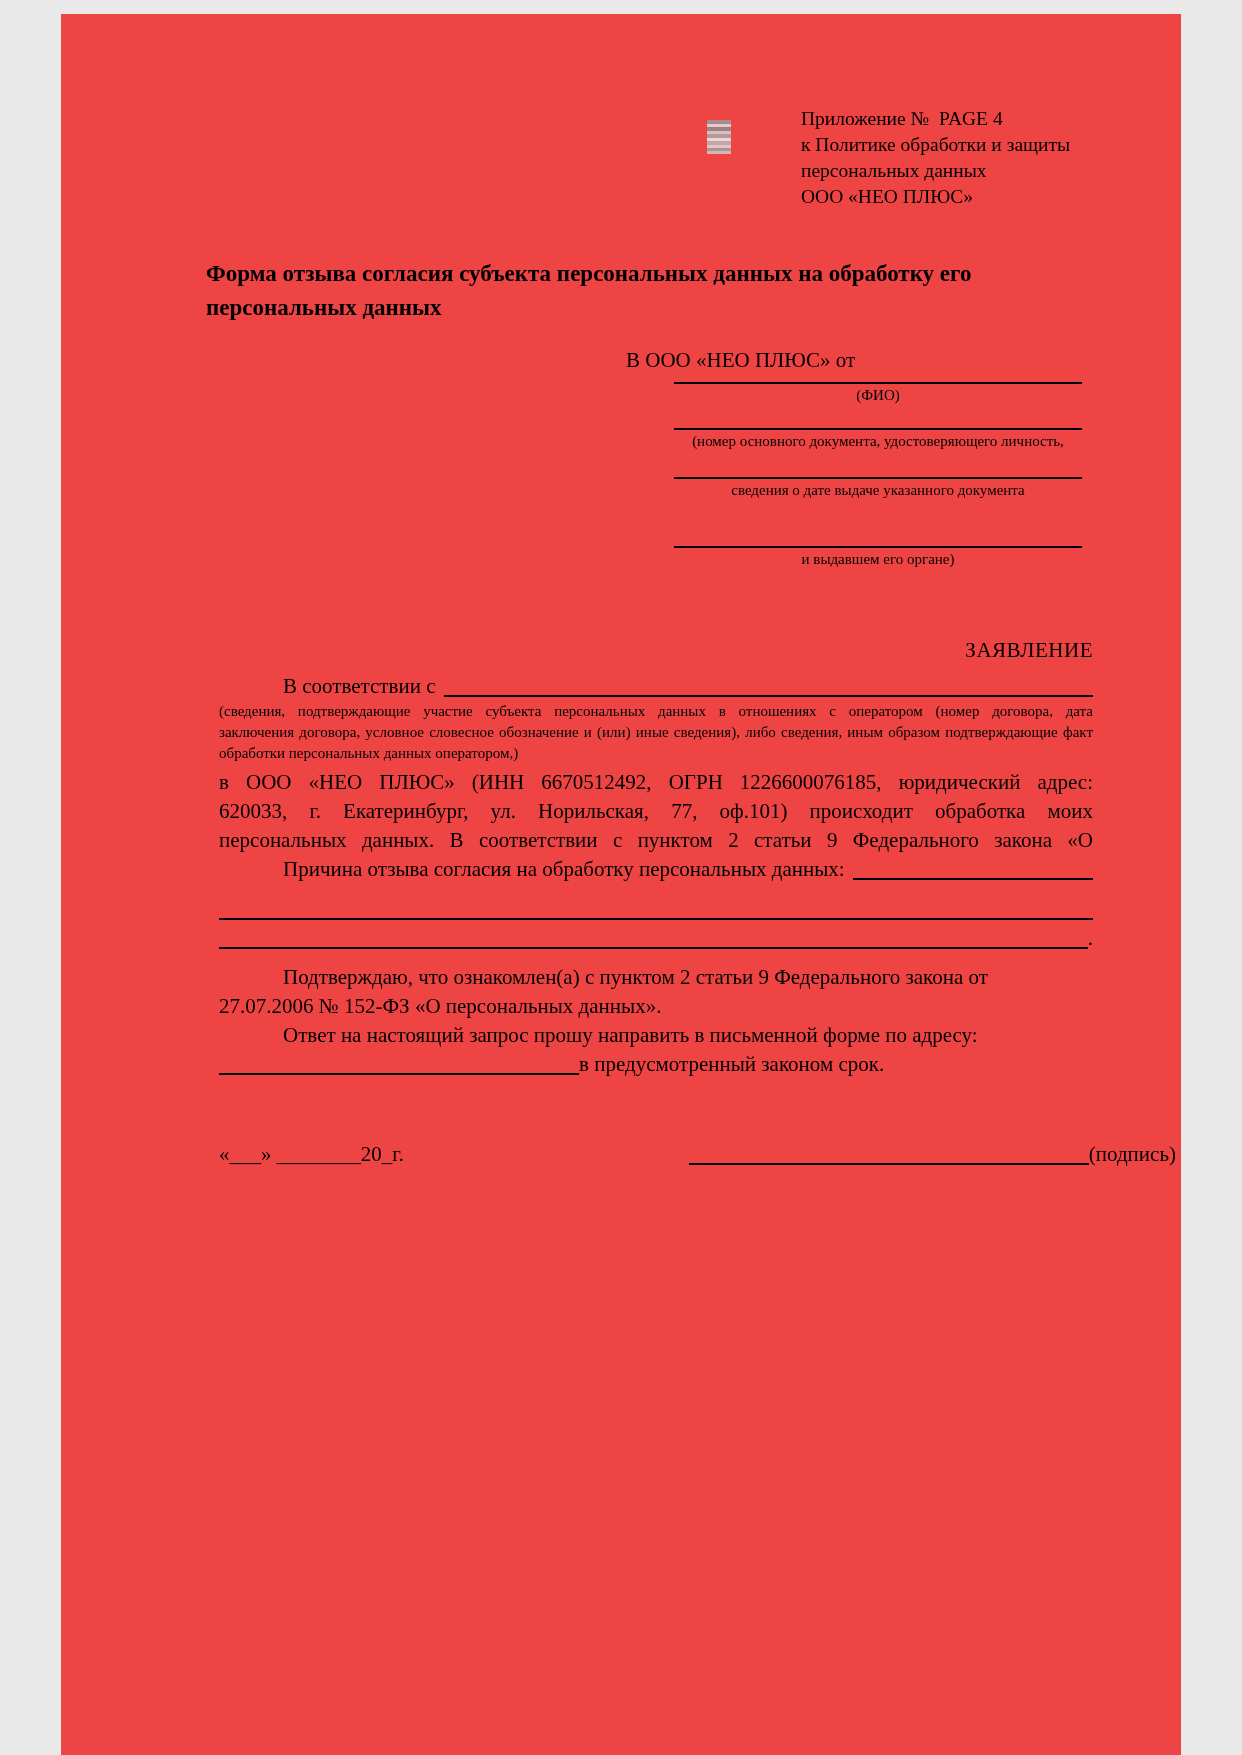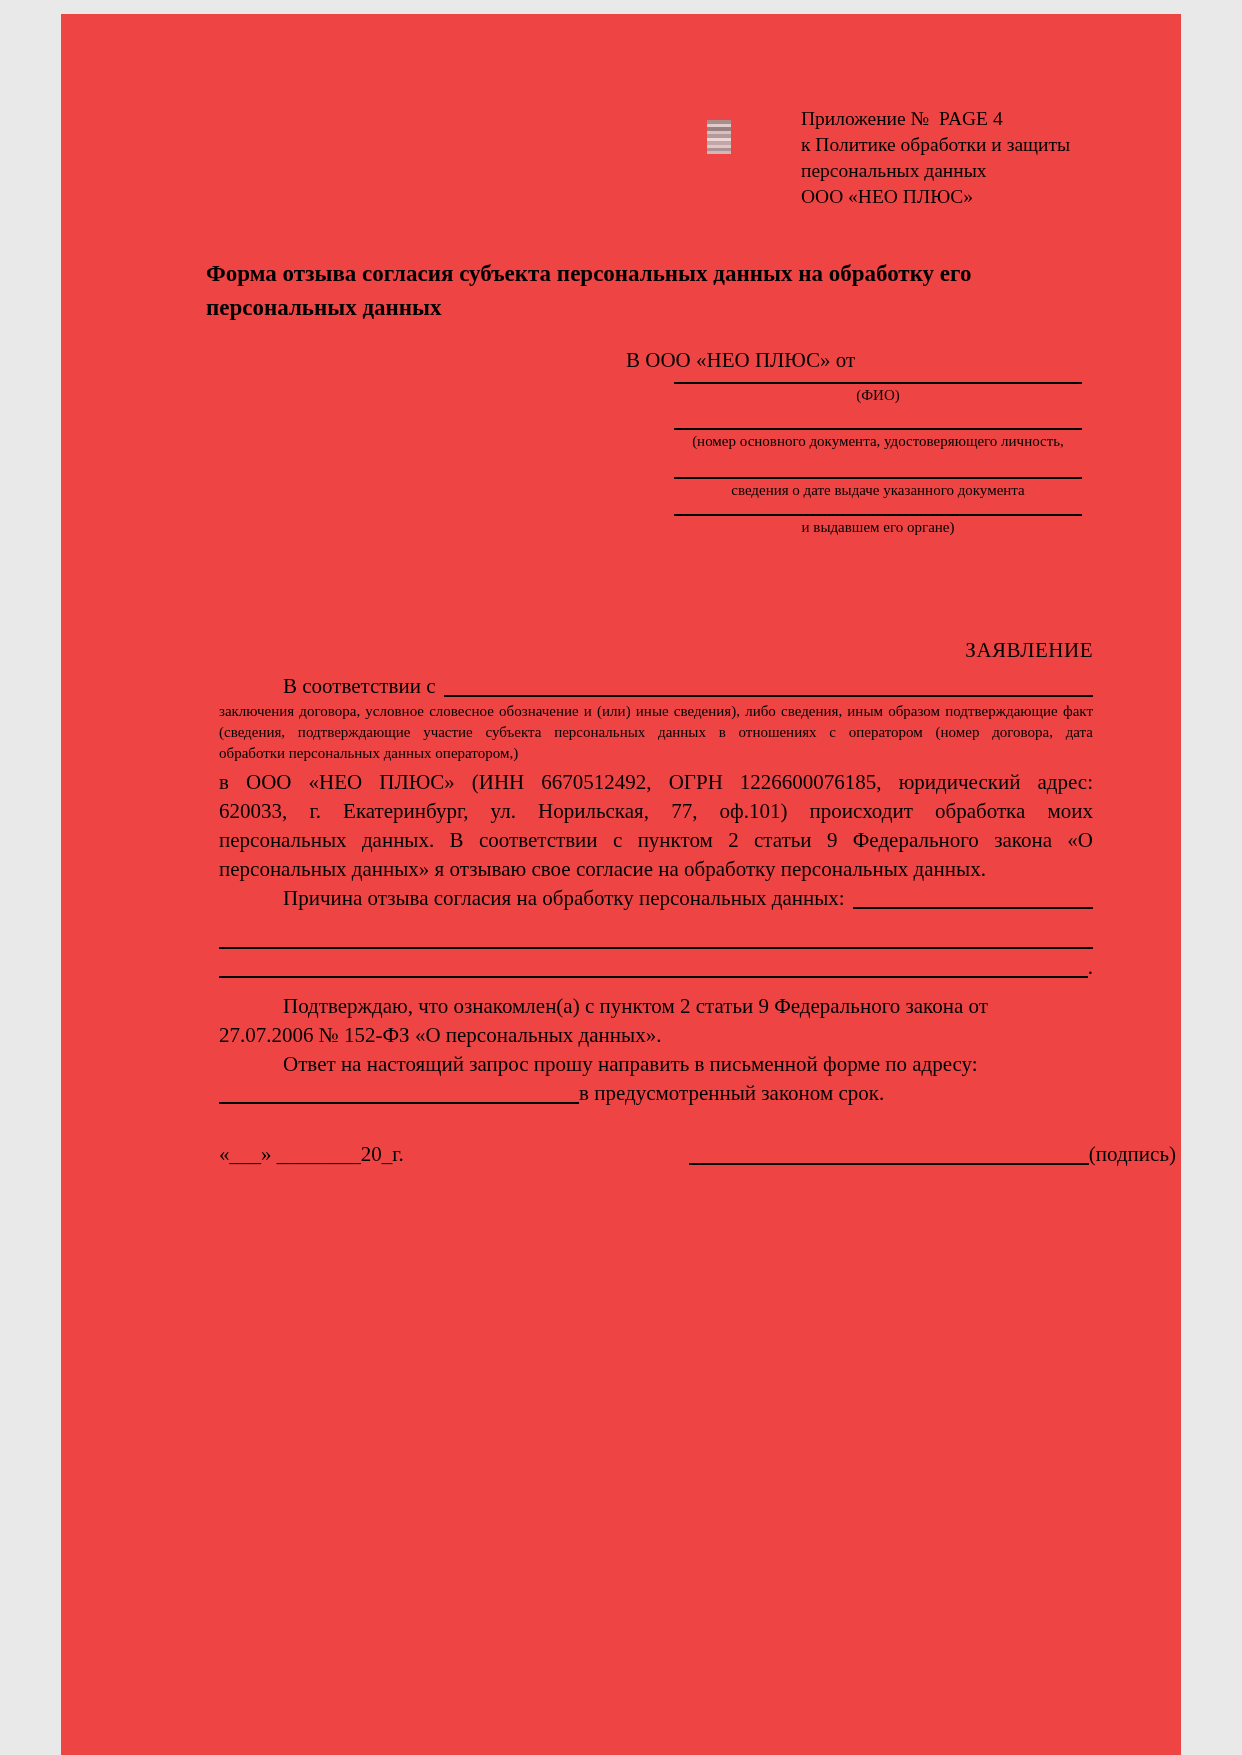--- a/index.html
+++ b/index.html
@@ -44,21 +44,21 @@
   }
 
   .field {
     position:absolute; left:613px; width:408px;
     border-top:2px solid #000;
   }
   .field .caption {
     margin-top:2px; text-align:center;
     font-size:15px; line-height:19px;
   }
-  .f1{top:368px} .f2{top:414px} .f3{top:463px} .f4{top:500px}
+  .f1{top:368px} .f2{top:414px} .f3{top:463px} .f4{top:532px}
 
   .statement-heading {
     position:absolute; left:158px; top:624px; width:874px;
     text-align:right; font-size:21px; letter-spacing:.5px;
   }
 
   .body-block {
     position:absolute; left:158px; top:658px; width:874px;
     font-size:21px; line-height:29px;
   }
@@ -121,30 +121,29 @@
 
   <div class="body-block">
 
     <div class="flexline">
       <span class="indent nowrap">В соответствии с</span>
       <span style="flex:0 0 8px"></span>
       <span class="fill-line"></span>
     </div>
 
     <div class="note">
+      <div class="stretch">(сведения, подтверждающие участие субъекта персональных данных в отношениях с оператором (номер договора, дата</div>
       <div class="stretch">заключения договора, условное словесное обозначение и (или) иные сведения), либо сведения, иным образом подтверждающие факт</div>
-      <div class="stretch">(сведения, подтверждающие участие субъекта персональных данных в отношениях с оператором (номер договора, дата</div>
       <div class="line">обработки персональных данных оператором,)</div>
     </div>
 
     <div class="main-par">
       <div class="stretch">в ООО «НЕО ПЛЮС» (ИНН 6670512492, ОГРН 1226600076185, юридический адрес:</div>
       <div class="stretch">620033, г. Екатеринбург, ул. Норильская, 77, оф.101) происходит обработка моих</div>
       <div class="stretch">персональных данных. В соответствии с пунктом 2 статьи 9 Федерального закона «О</div>
-      <div class="line">персональных данных» я отзываю свое согласие на обработку персональных данных.</div>
     </div>
 
     <div class="flexline">
       <span class="indent nowrap">Причина отзыва согласия на обработку персональных данных:</span>
       <span style="flex:0 0 8px"></span>
       <span class="fill-line"></span>
     </div>
 
     <div class="rule-full"></div>
 

